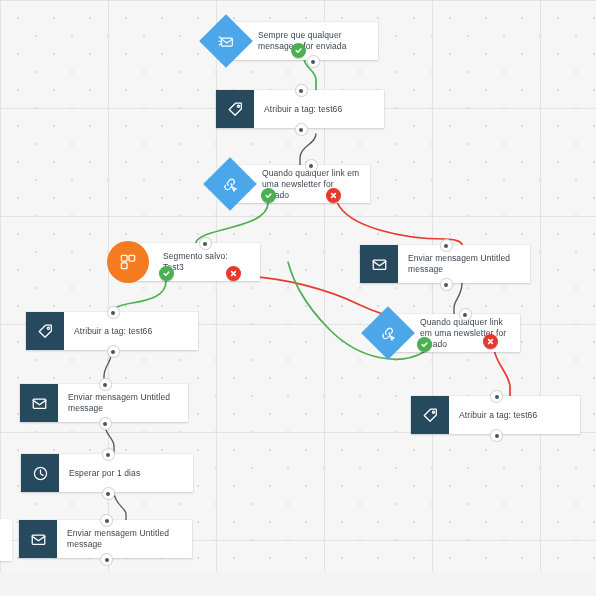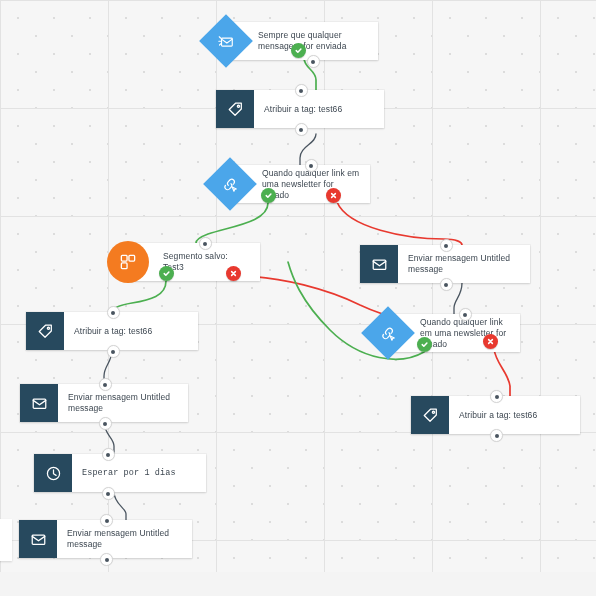--- a/index.html
+++ b/index.html
@@ -251,21 +251,21 @@
         <div class="ibox" style="background: rgb(39, 73, 94);">
           <svg viewBox="0 0 19 19" stroke-linecap="round" stroke-linejoin="round">
             <path d="M9.5 2.5 H16 V9 L9 16 L2.5 9.5 Z"></path>
             <circle cx="12.8" cy="6" r="1.25"></circle>
           </svg>
         </div>
         <div class="label">Atribuir a tag: test66</div>
       </div>
       <div class="port" style="left: 490px; top: 390px;"></div>
       <div class="port" style="left: 490px; top: 429px;"></div>
-      <div class="node" style="left: 34px; top: 454px; width: 172px; font-family: Liberation Mono, monospace;">
+      <div class="node" style="left: 21px; top: 454px; width: 172px;">
         <div class="ibox" style="background: rgb(39, 73, 94);">
           <svg viewBox="0 0 19 19" stroke-linecap="round" stroke-linejoin="round">
             <circle cx="9.5" cy="9.5" r="6.8"></circle>
             <path d="M9.5 5.5 V9.8 L12.4 11.6"></path>
           </svg>
         </div>
         <div class="label">Esperar por 1 dias</div>
       </div>
       <div class="port" style="left: 101.5px; top: 448px;"></div>
       <div class="port" style="left: 101.5px; top: 487px;"></div>

